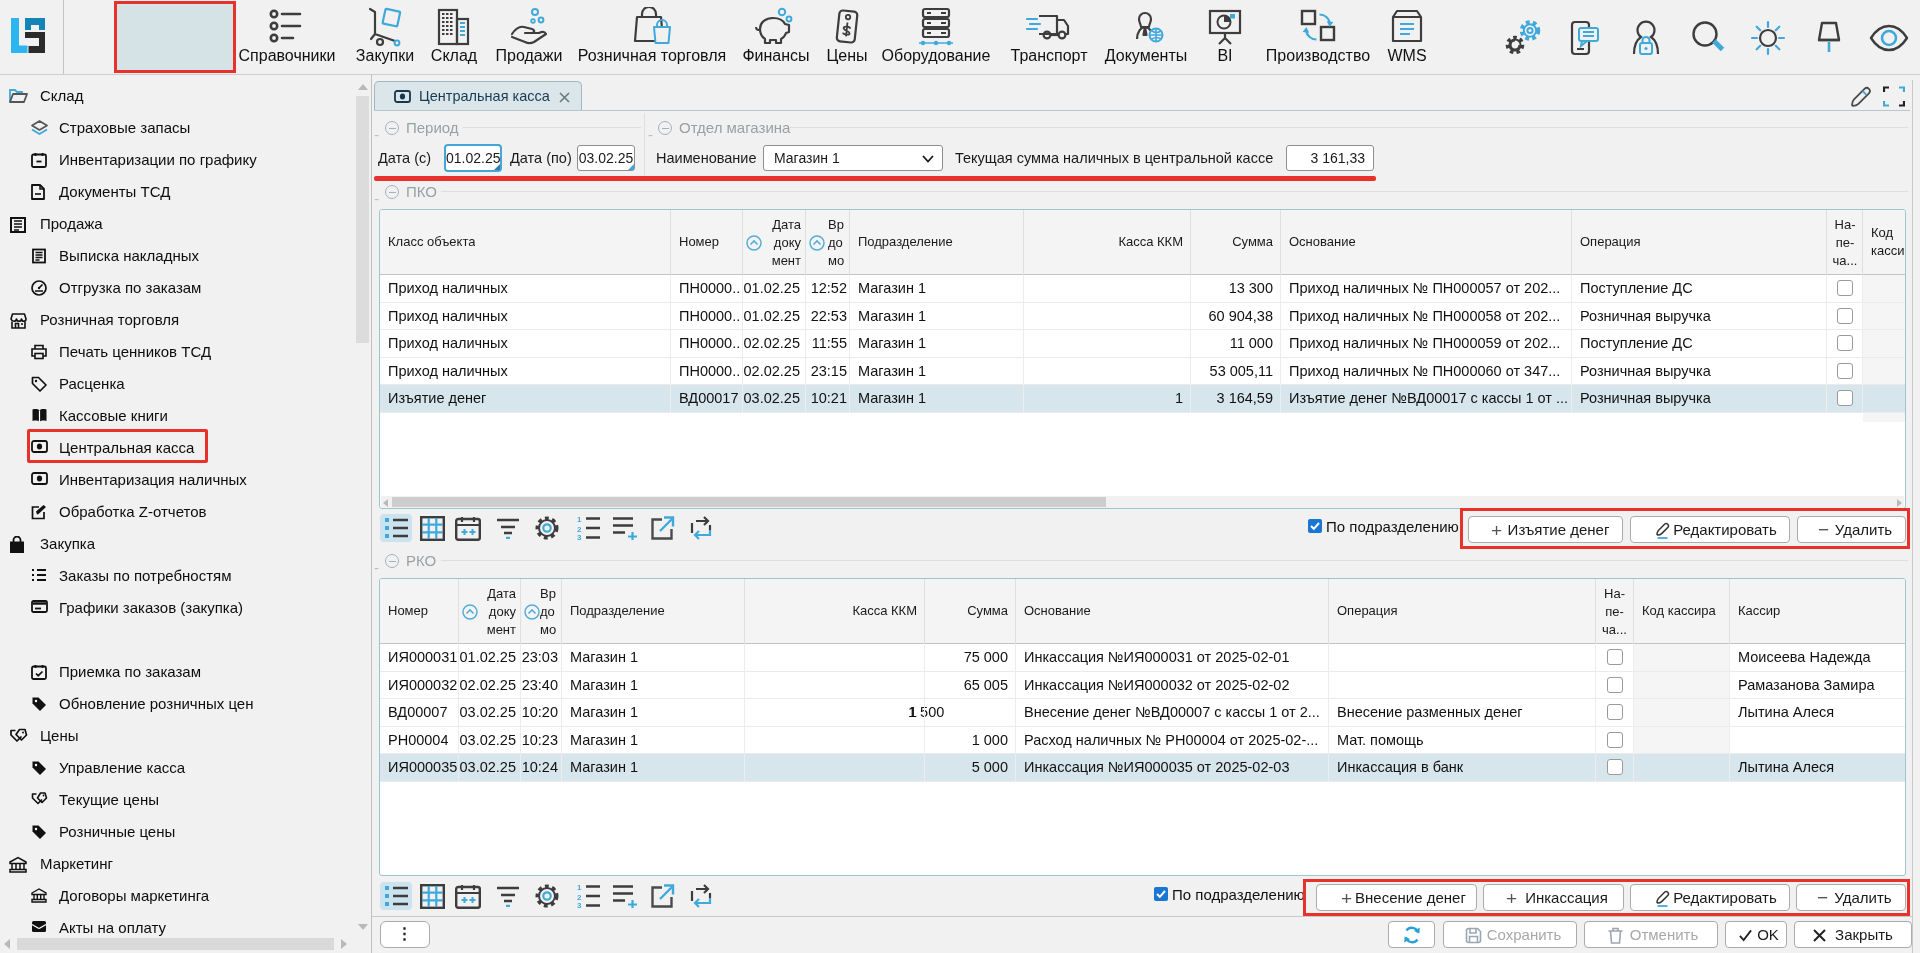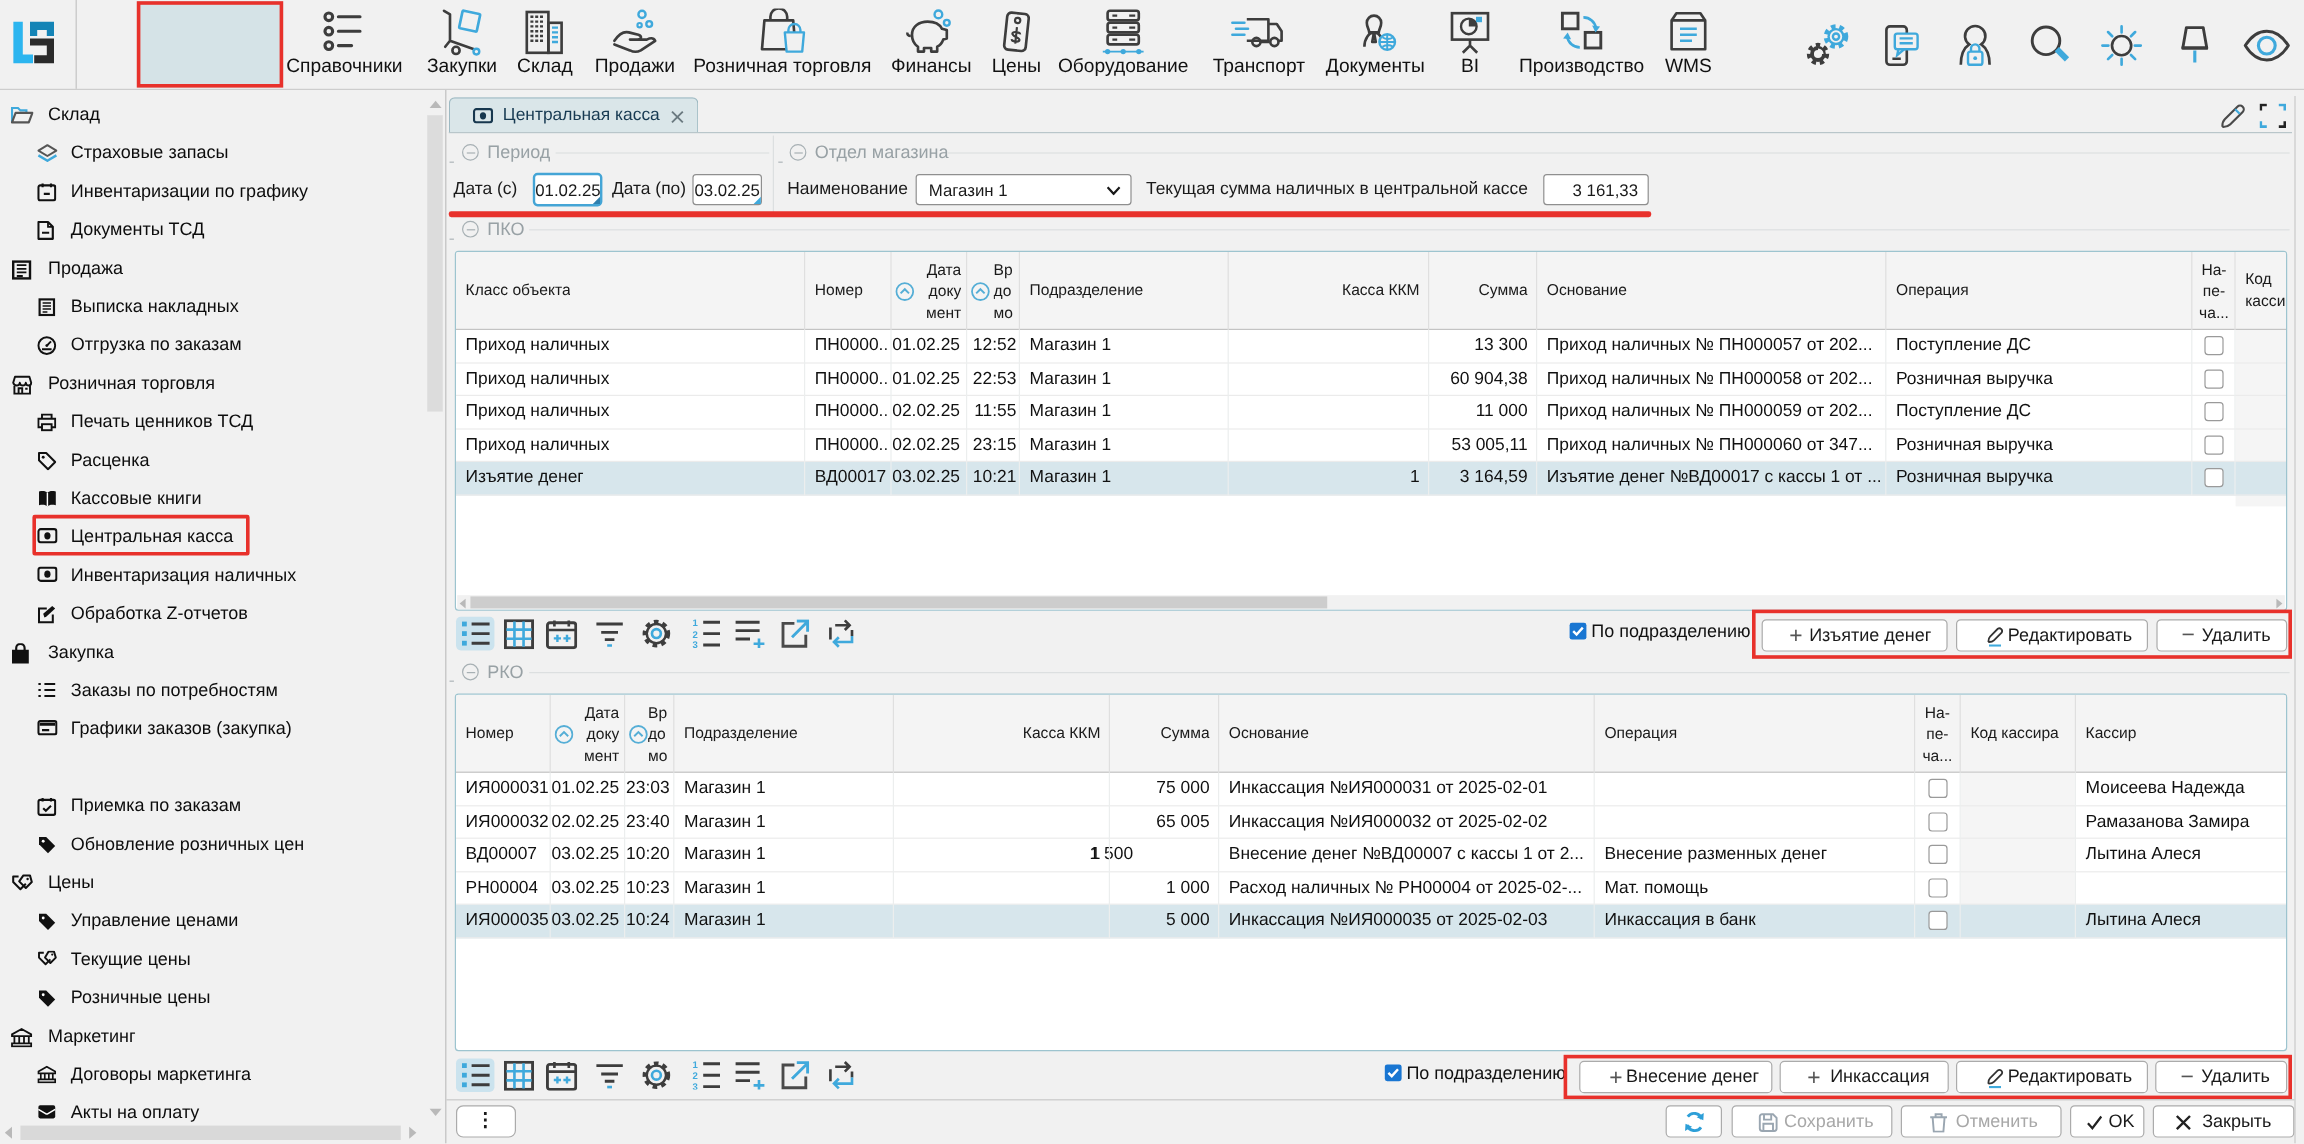--- a/index.html
+++ b/index.html
@@ -449,21 +449,21 @@
       </span>
       <span class="st">Цены</span>
     </div>
 <div class="srow l1" style="top:678px">
       <span class="si">
         <svg width="16" height="16" viewBox="0 0 16 16" fill="none">
           <path d="M1.5 1.5 h6 L15 9 L9 15 L1.5 7.5 z" fill="#111"></path>
           <circle cx="5" cy="5" r="1.2" fill="#fff"></circle>
         </svg>
       </span>
-      <span class="st">Управление ценами</span>
+      <span class="st">Управление касса</span>
     </div>
 <div class="srow l1" style="top:710px">
       <span class="si">
         <svg width="17" height="15" viewBox="0 0 17 15" fill="none">
           <path d="M5.5 2 H1.5 v4 L7 11.5 l4 -4" stroke="#111" stroke-width="1.6" stroke-linejoin="round"></path>
           <path d="M9.5 1 h4.5 L15.5 6 L11 10.5 L6.5 6 z" stroke="#111" stroke-width="1.6" stroke-linejoin="round"></path>
           <circle cx="12.5" cy="3.5" r="0.9" fill="#111"></circle>
         </svg>
       </span>
       <span class="st">Текущие цены</span>

